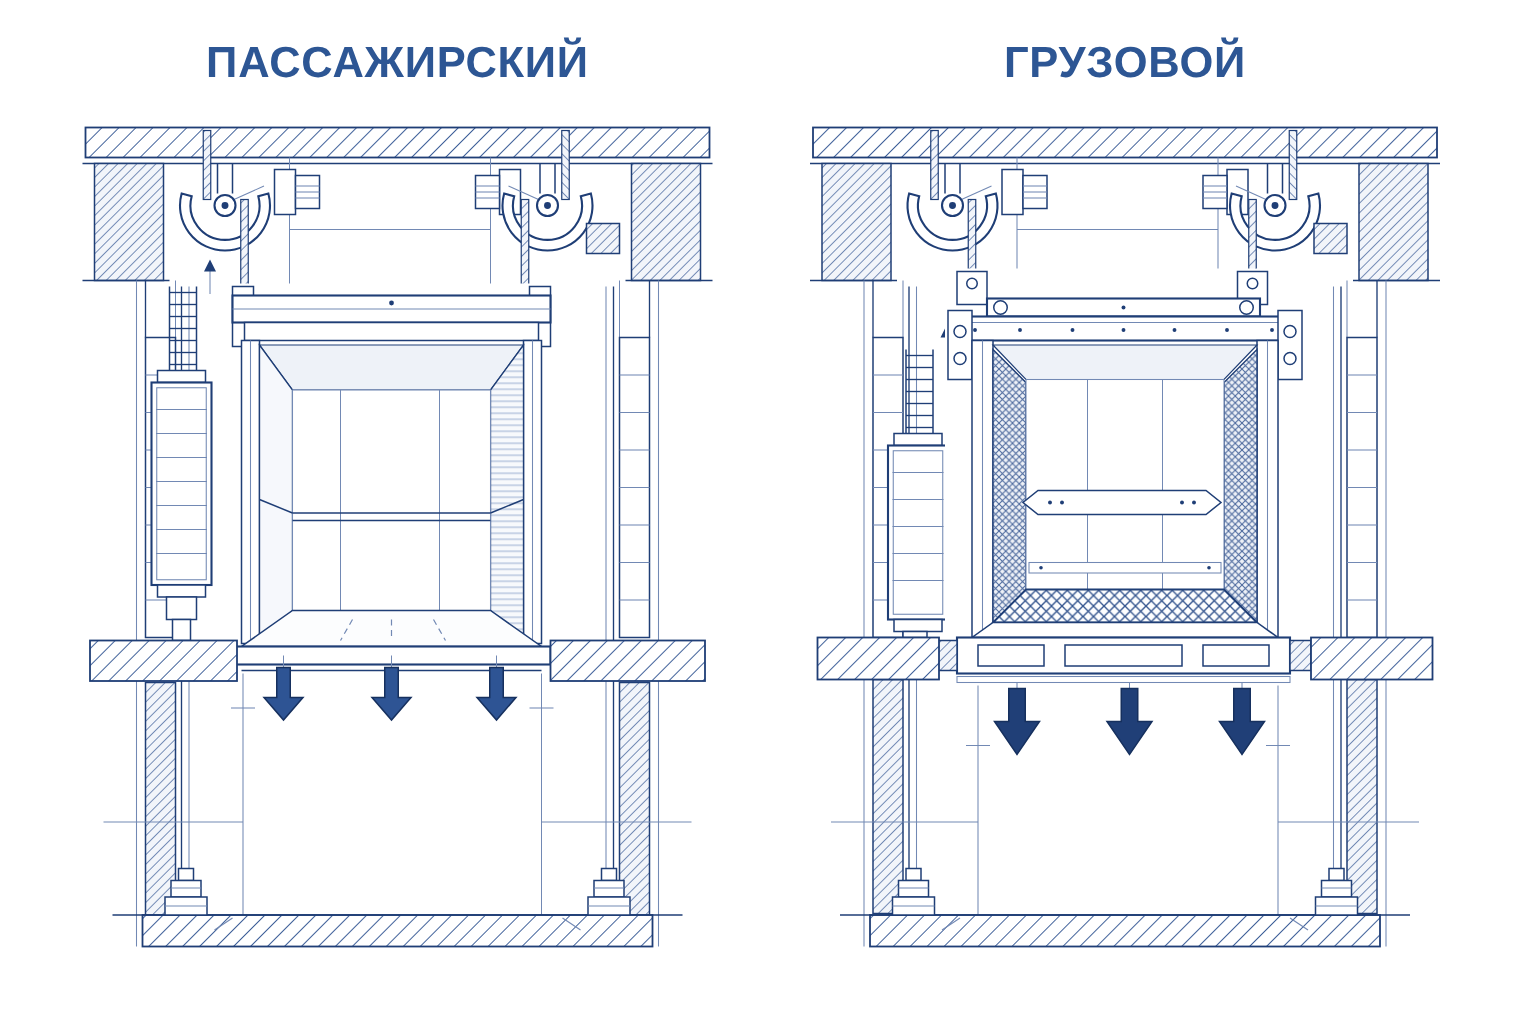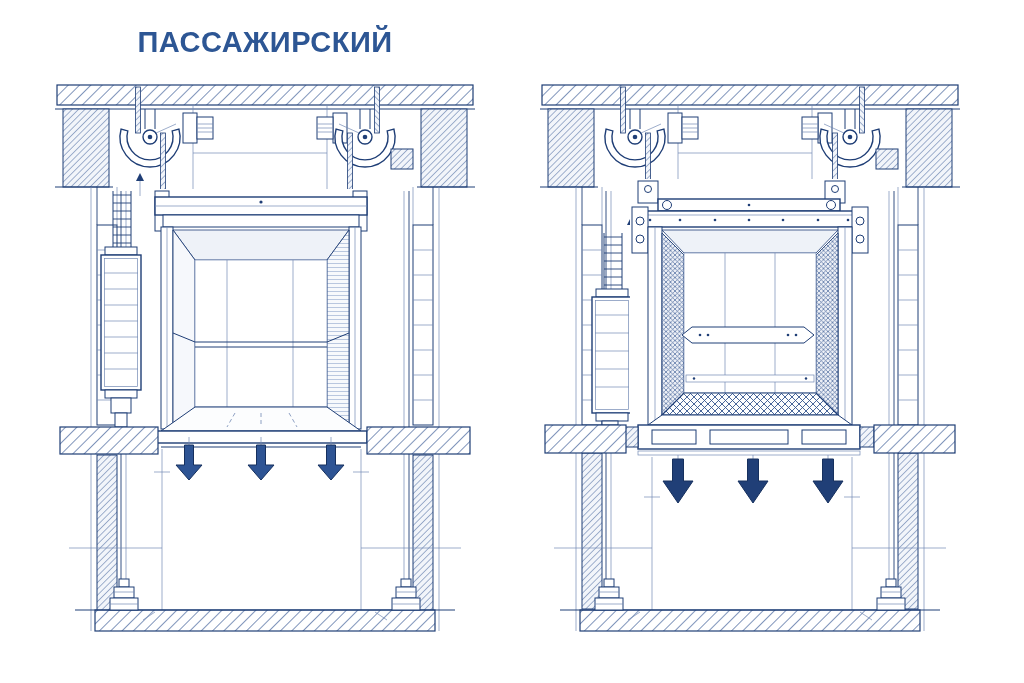--- a/index.html
+++ b/index.html
@@ -26,20 +26,21 @@
   .white  {fill:#fff;stroke:none;}
   .arrow  {fill:var(--arrow_fill,#2e5494);stroke:var(--arrow_stroke,#16305e);stroke-width:1;}
   .arrowH {fill:var(--arrow_fill_dark,#203f77);stroke:var(--arrow_stroke,#16305e);stroke-width:1;}
 </style>
 </head>
 <body>
 
 <div id="stage">
 
   <div class="panel-title" style="left:55px;width:420px">ПАССАЖИРСКИЙ</div>
+  <div class="panel-title" style="left:540px;width:420px">ГРУЗОВОЙ</div>
 
   <svg width="1024" height="683" viewBox="0 0 1024 683">
     <defs>
       <pattern id="hatch" patternUnits="userSpaceOnUse" width="8" height="8" patternTransform="rotate(45)">
         <rect width="8" height="8" fill="#ffffff"></rect>
         <line x1="0" y1="0" x2="0" y2="8" stroke="#3a5c97" stroke-width="1.3"></line>
       </pattern>
       <pattern id="hatchD" patternUnits="userSpaceOnUse" width="4.5" height="4.5" patternTransform="rotate(45)">
         <rect width="4.5" height="4.5" fill="#f2f5fa"></rect>
         <line x1="0" y1="0" x2="0" y2="4.5" stroke="#3a5c97" stroke-width="0.9"></line>

